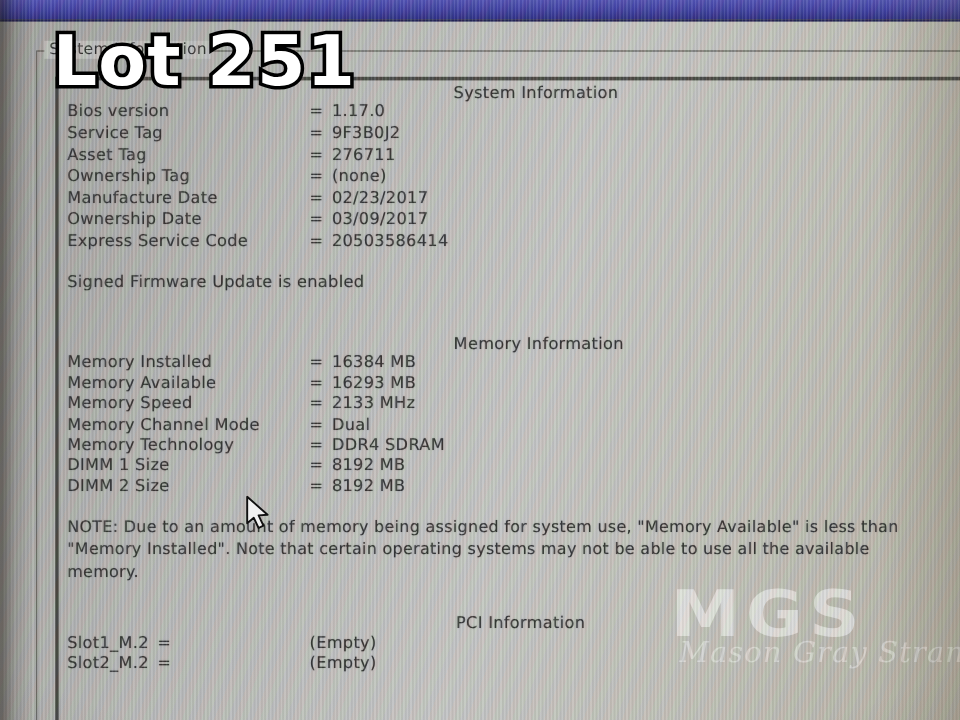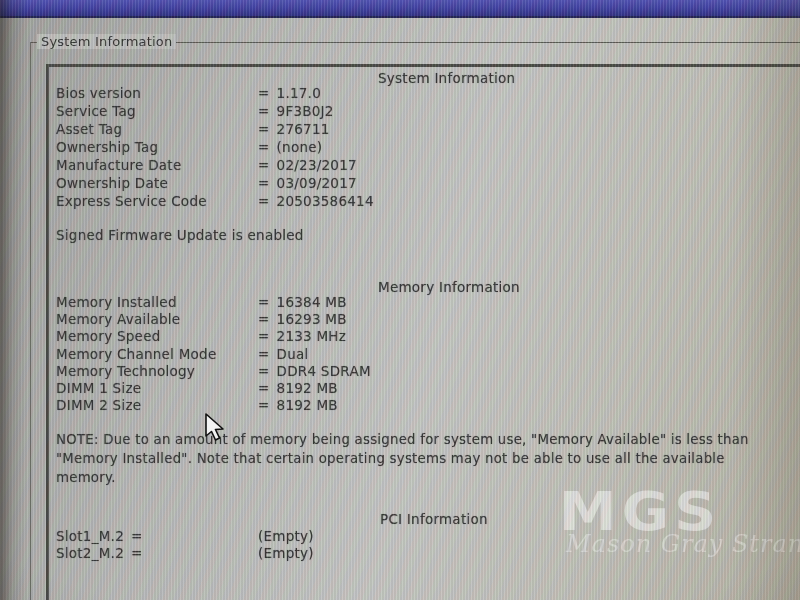--- a/index.html
+++ b/index.html
@@ -228,18 +228,19 @@
     </div>
 
   </div>
 
   <div class="wm-logo">MGS</div>
   <div class="wm-name">Mason Gray Strange</div>
 
   <div class="texture"></div>
   <div class="vignette"></div>
 
+  <div class="lot">Lot 251</div>
 
   <svg class="cursor" width="24" height="30" viewBox="0 0 24 30">
     <path d="M3 1 L3 23 L8.5 18.5 L12.5 27 L16.5 25 L12.5 16.5 L20 16 Z" fill="#f2f2f2" stroke="#111" stroke-width="1.6" stroke-linejoin="round"></path>
   </svg>
 
 </div>
 
 </body></html>

